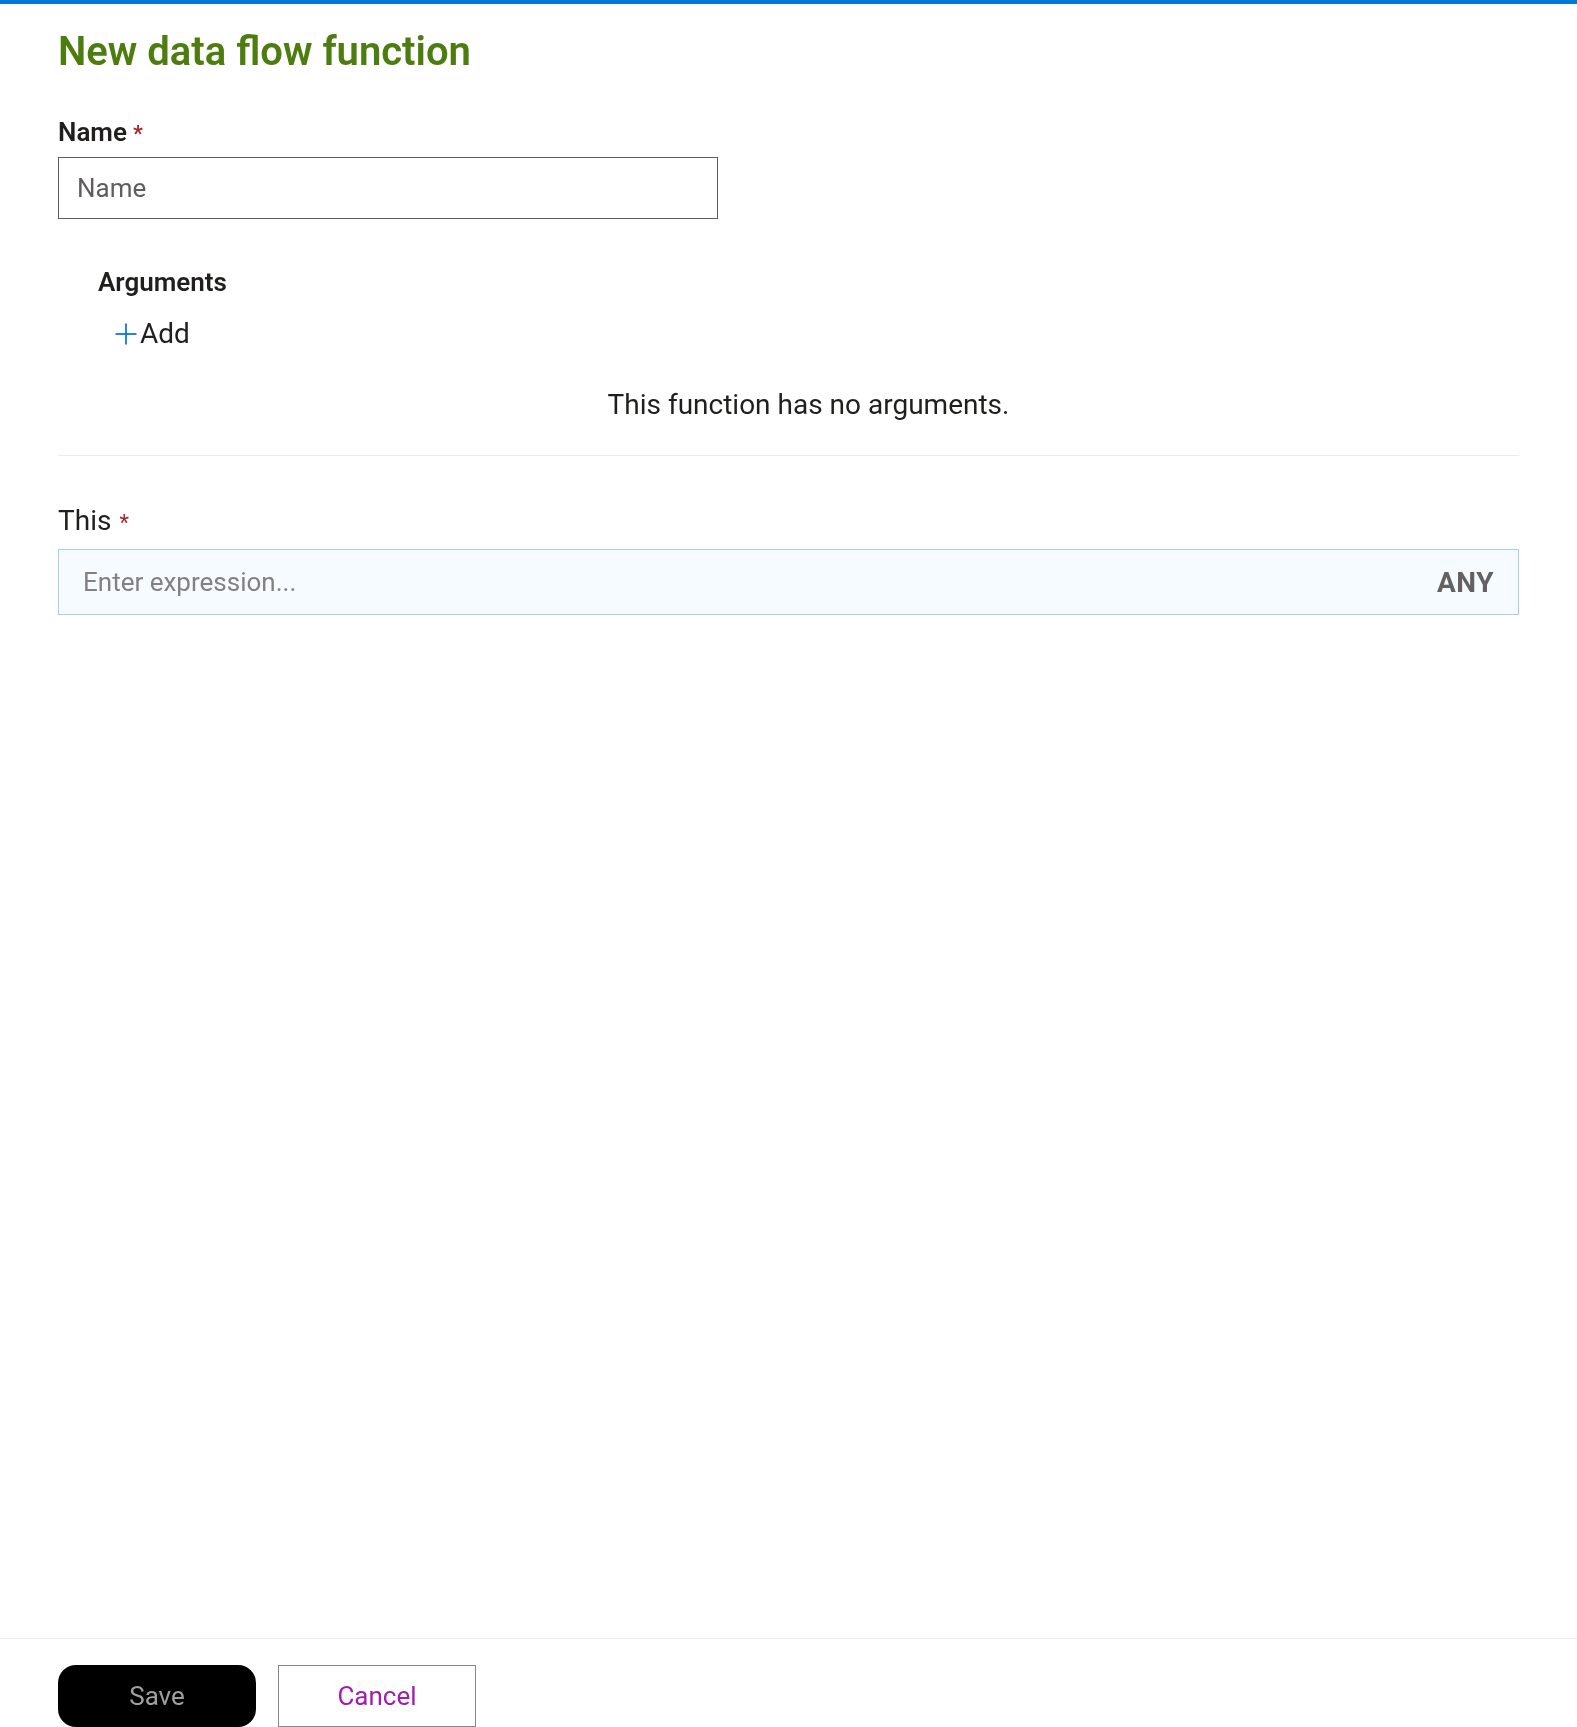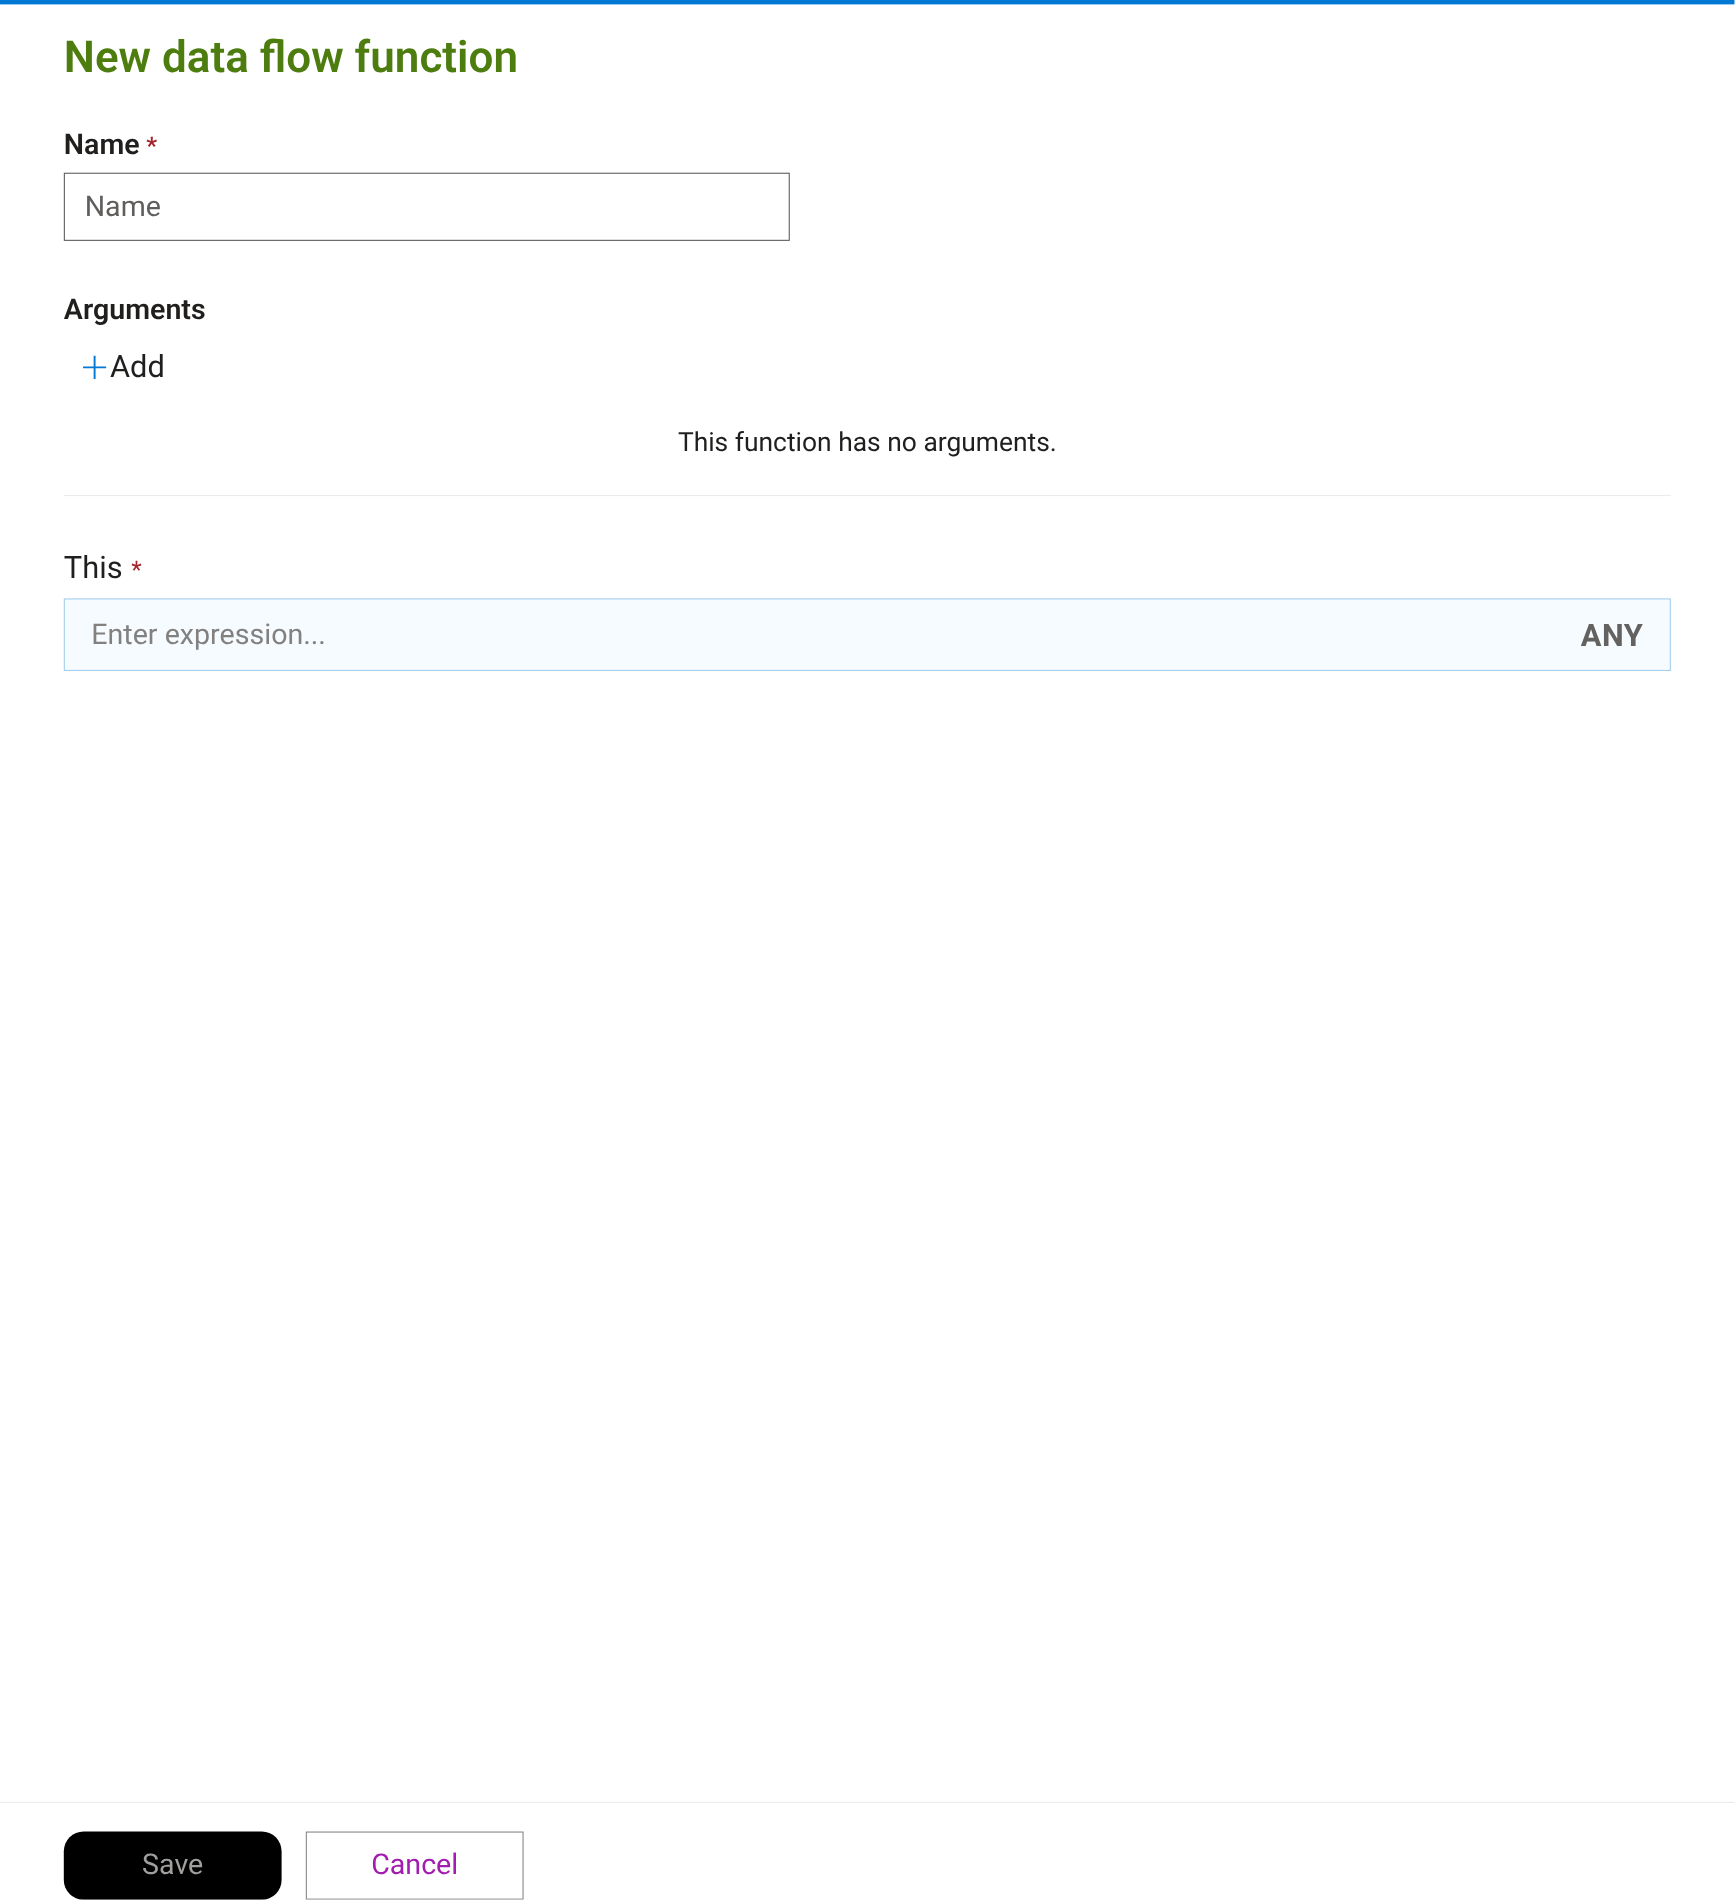--- a/index.html
+++ b/index.html
@@ -61,20 +61,21 @@
       background: #ffffff;
     }
     .name-input::placeholder {
       color: #605e5c;
     }
     .name-section {
       margin-bottom: 48px;
     }
     .arguments-section {
       margin-bottom: 0;
+      margin-left: 40px;
     }
     .add-row {
       display: flex;
       align-items: center;
       padding: 10px 0 0 14px;
       cursor: pointer;
     }
     .plus-icon {
       width: 28px;
       height: 28px;
@@ -85,21 +86,21 @@
     .plus-icon svg {
       width: 28px;
       height: 28px;
     }
     .add-label {
       font-size: 28px;
       color: #201f1e;
     }
     .empty-arguments {
       text-align: center;
-      font-size: 24px;
+      font-size: 28px;
       color: #201f1e;
       padding: 38px 0 34px 0;
     }
     .divider {
       border: none;
       border-top: 1px solid #edebe9;
       margin: 0;
     }
     .body-section {
       margin-top: 48px;

